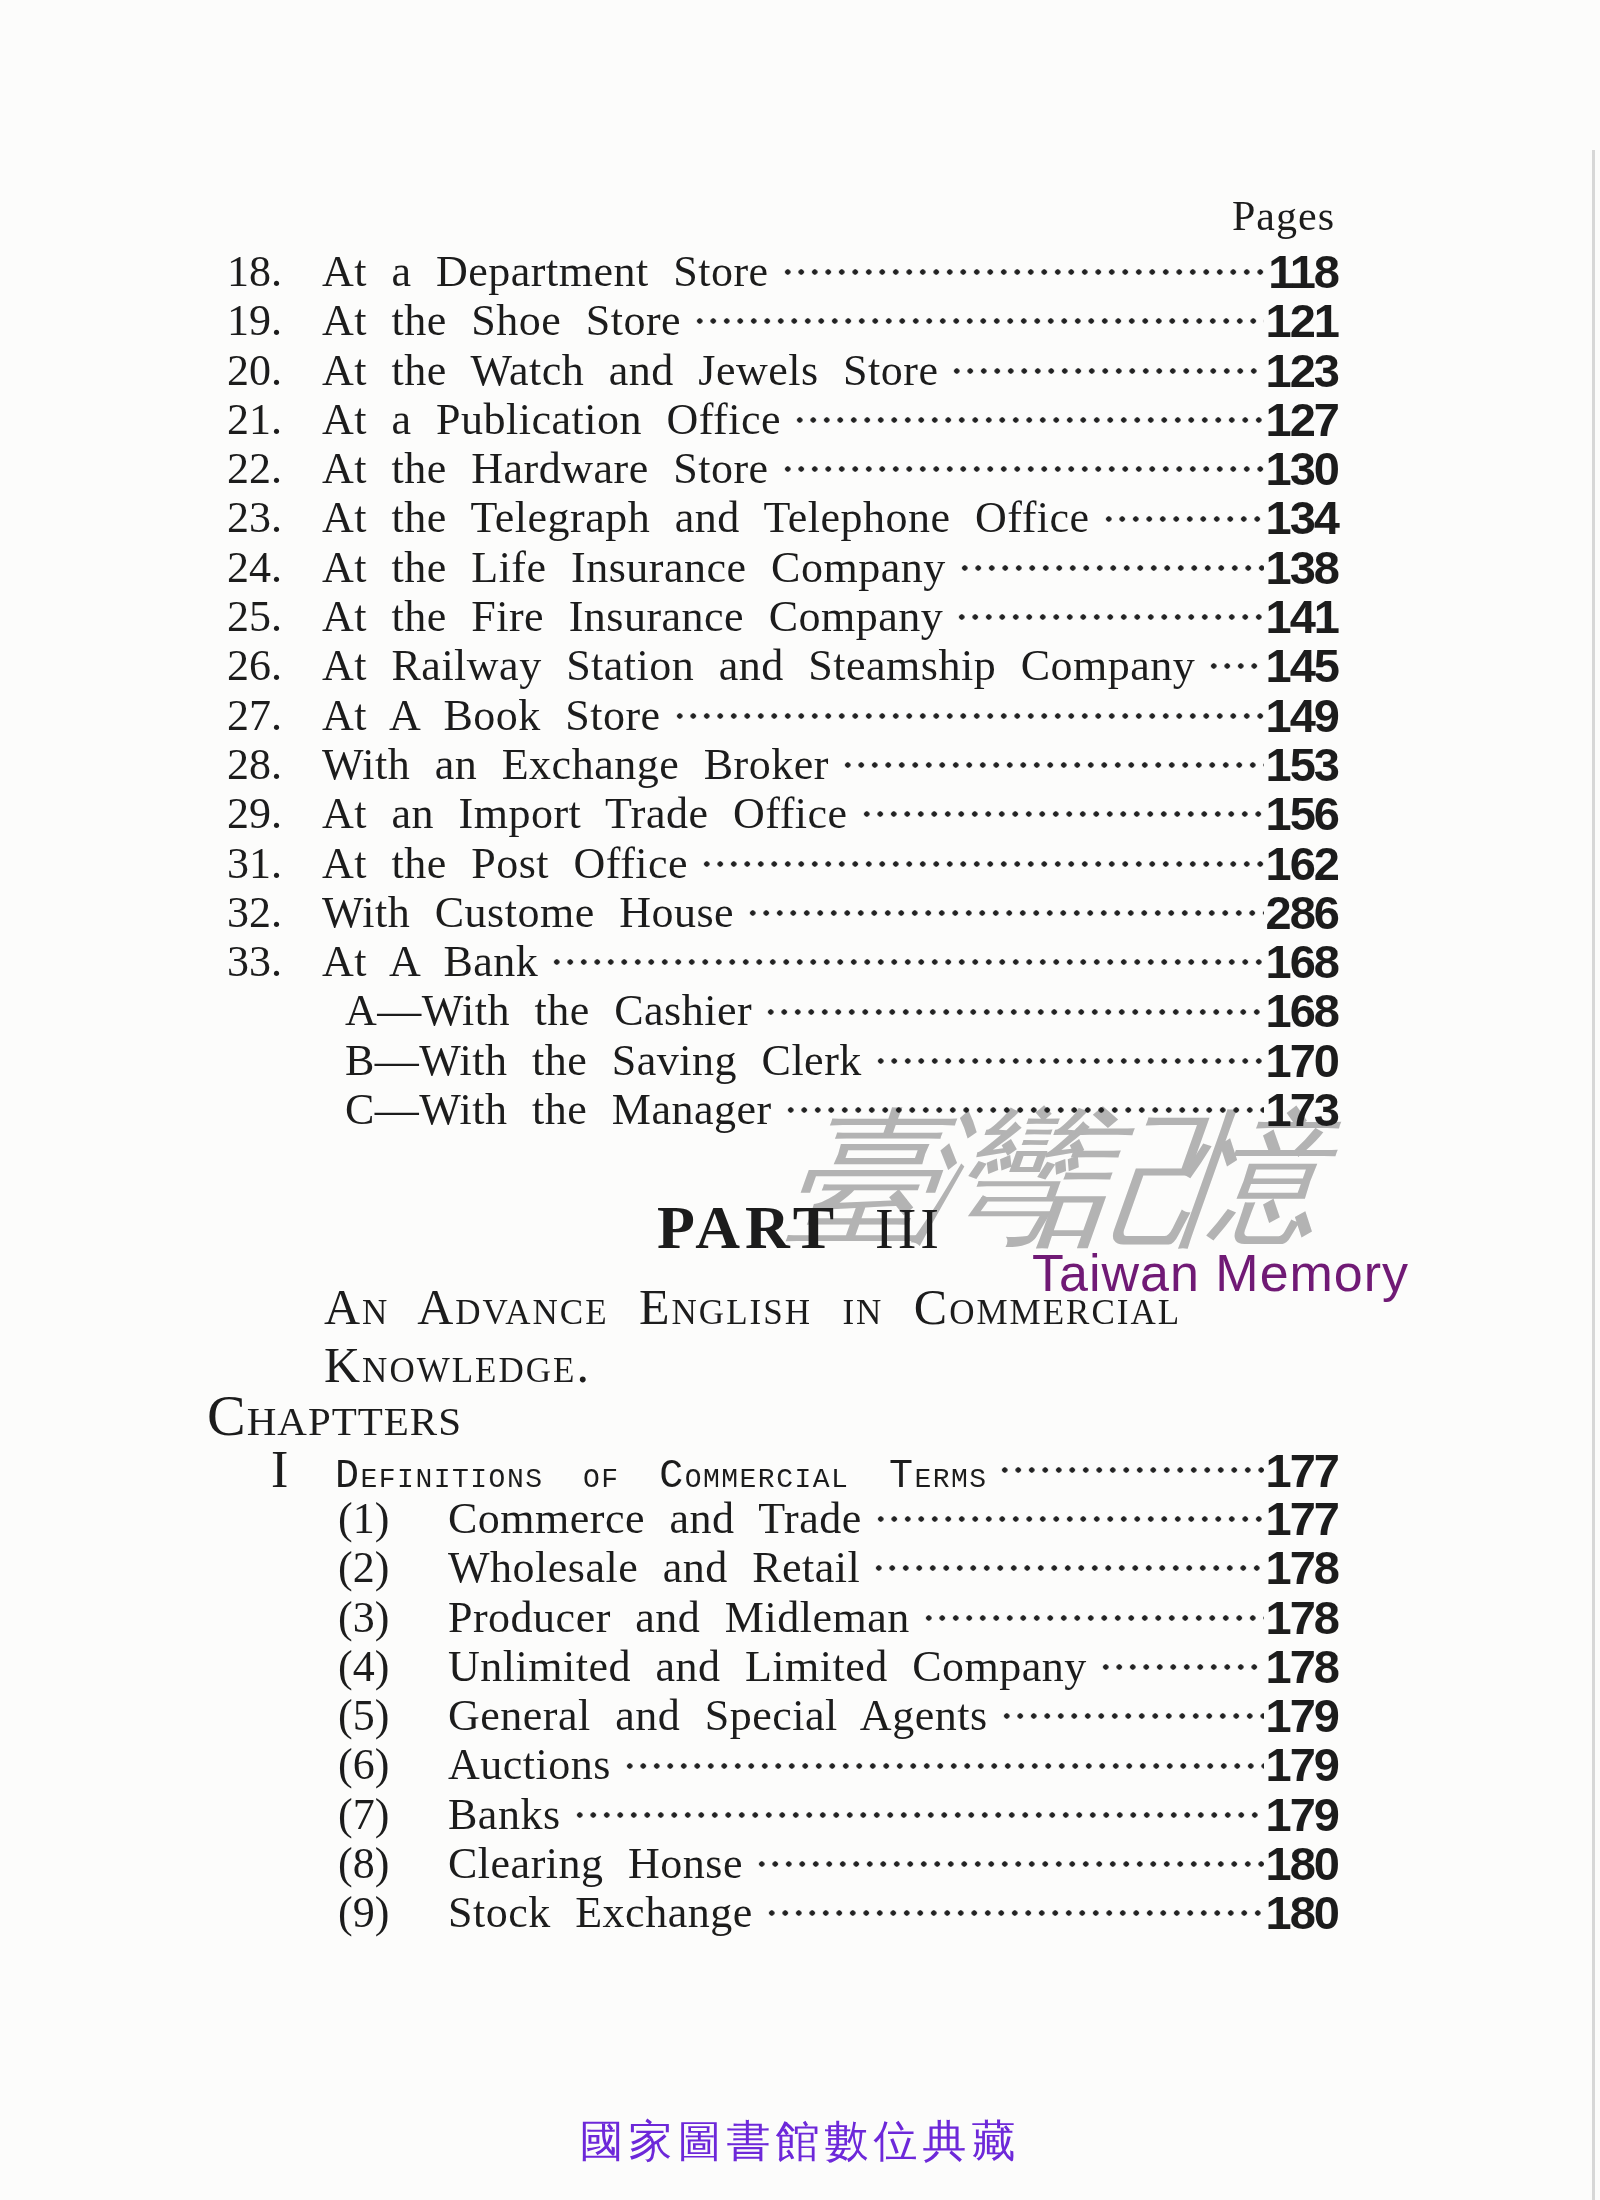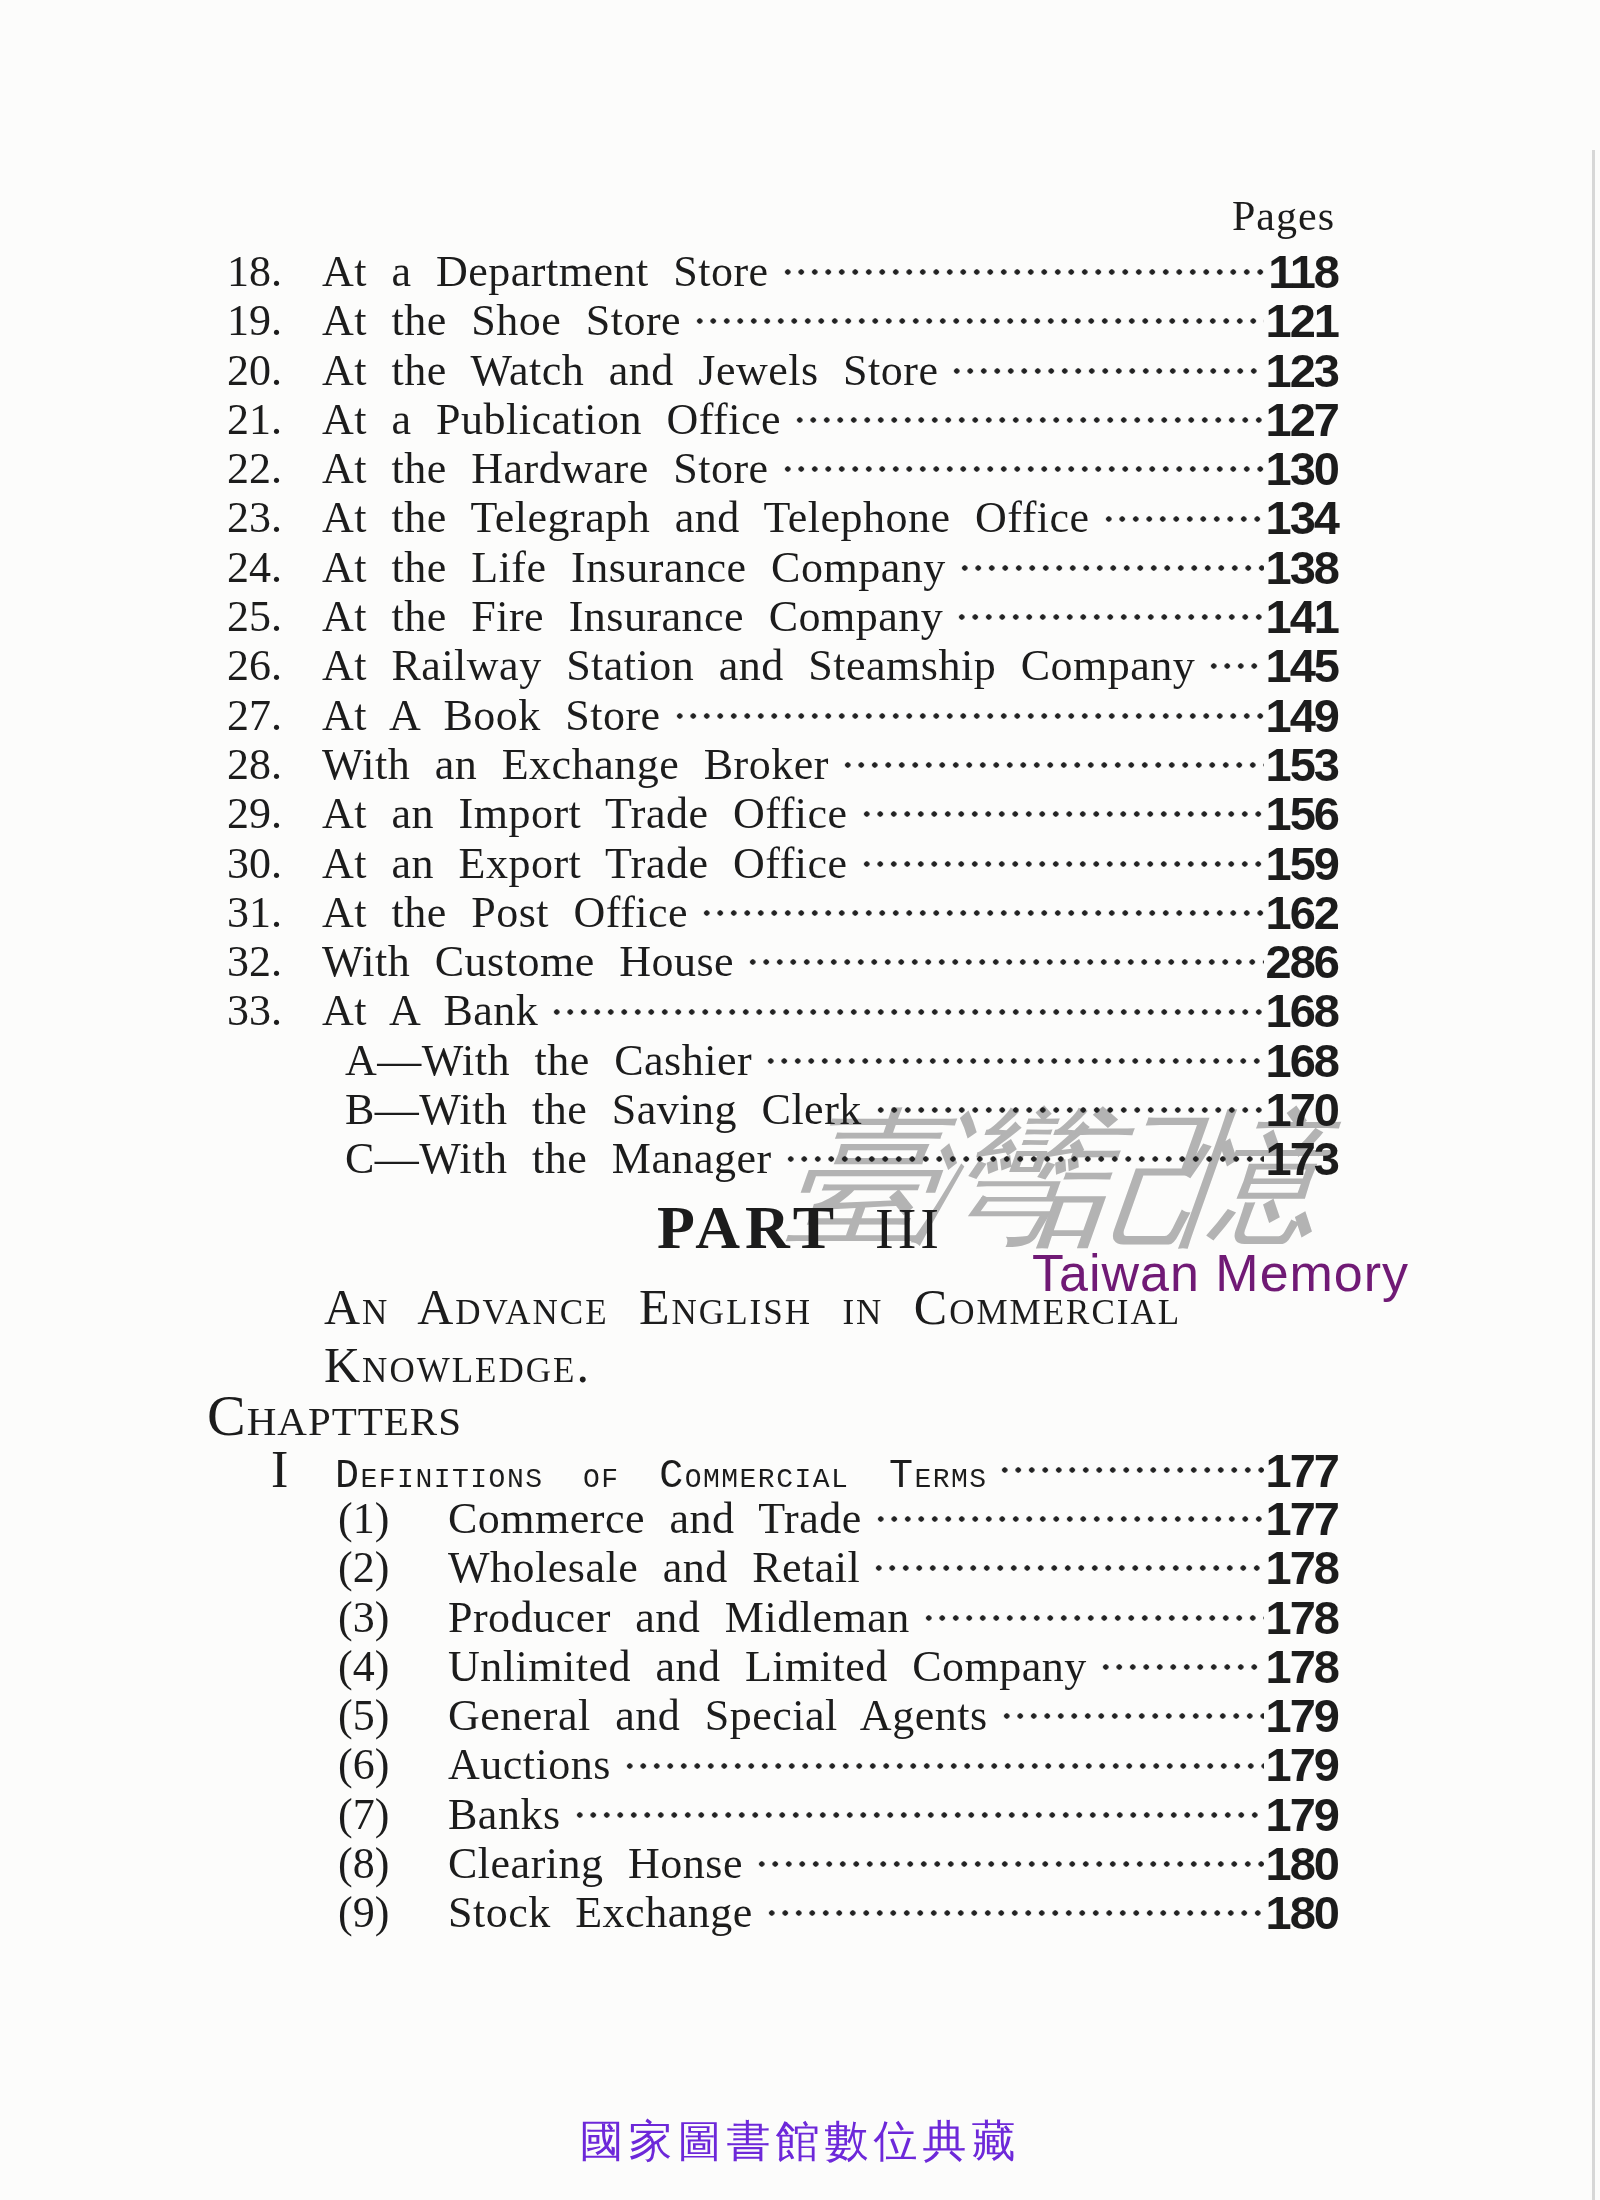--- a/index.html
+++ b/index.html
@@ -158,26 +158,20 @@
     <span class="leader"></span>
     <span class="pageno">153</span>
   </div>
         <div class="row">
     <span class="num">29.</span>
     <span class="title">At an Import Trade Office</span>
     <span class="leader"></span>
     <span class="pageno">156</span>
   </div>
         <div class="row">
-    <span class="num">30.</span>
-    <span class="title">At an Export Trade Office</span>
-    <span class="leader"></span>
-    <span class="pageno">159</span>
-  </div>
-        <div class="row">
     <span class="num">31.</span>
     <span class="title">At the Post Office</span>
     <span class="leader"></span>
     <span class="pageno">162</span>
   </div>
         <div class="row">
     <span class="num">32.</span>
     <span class="title">With Custome House</span>
     <span class="leader"></span>
     <span class="pageno">286</span>

